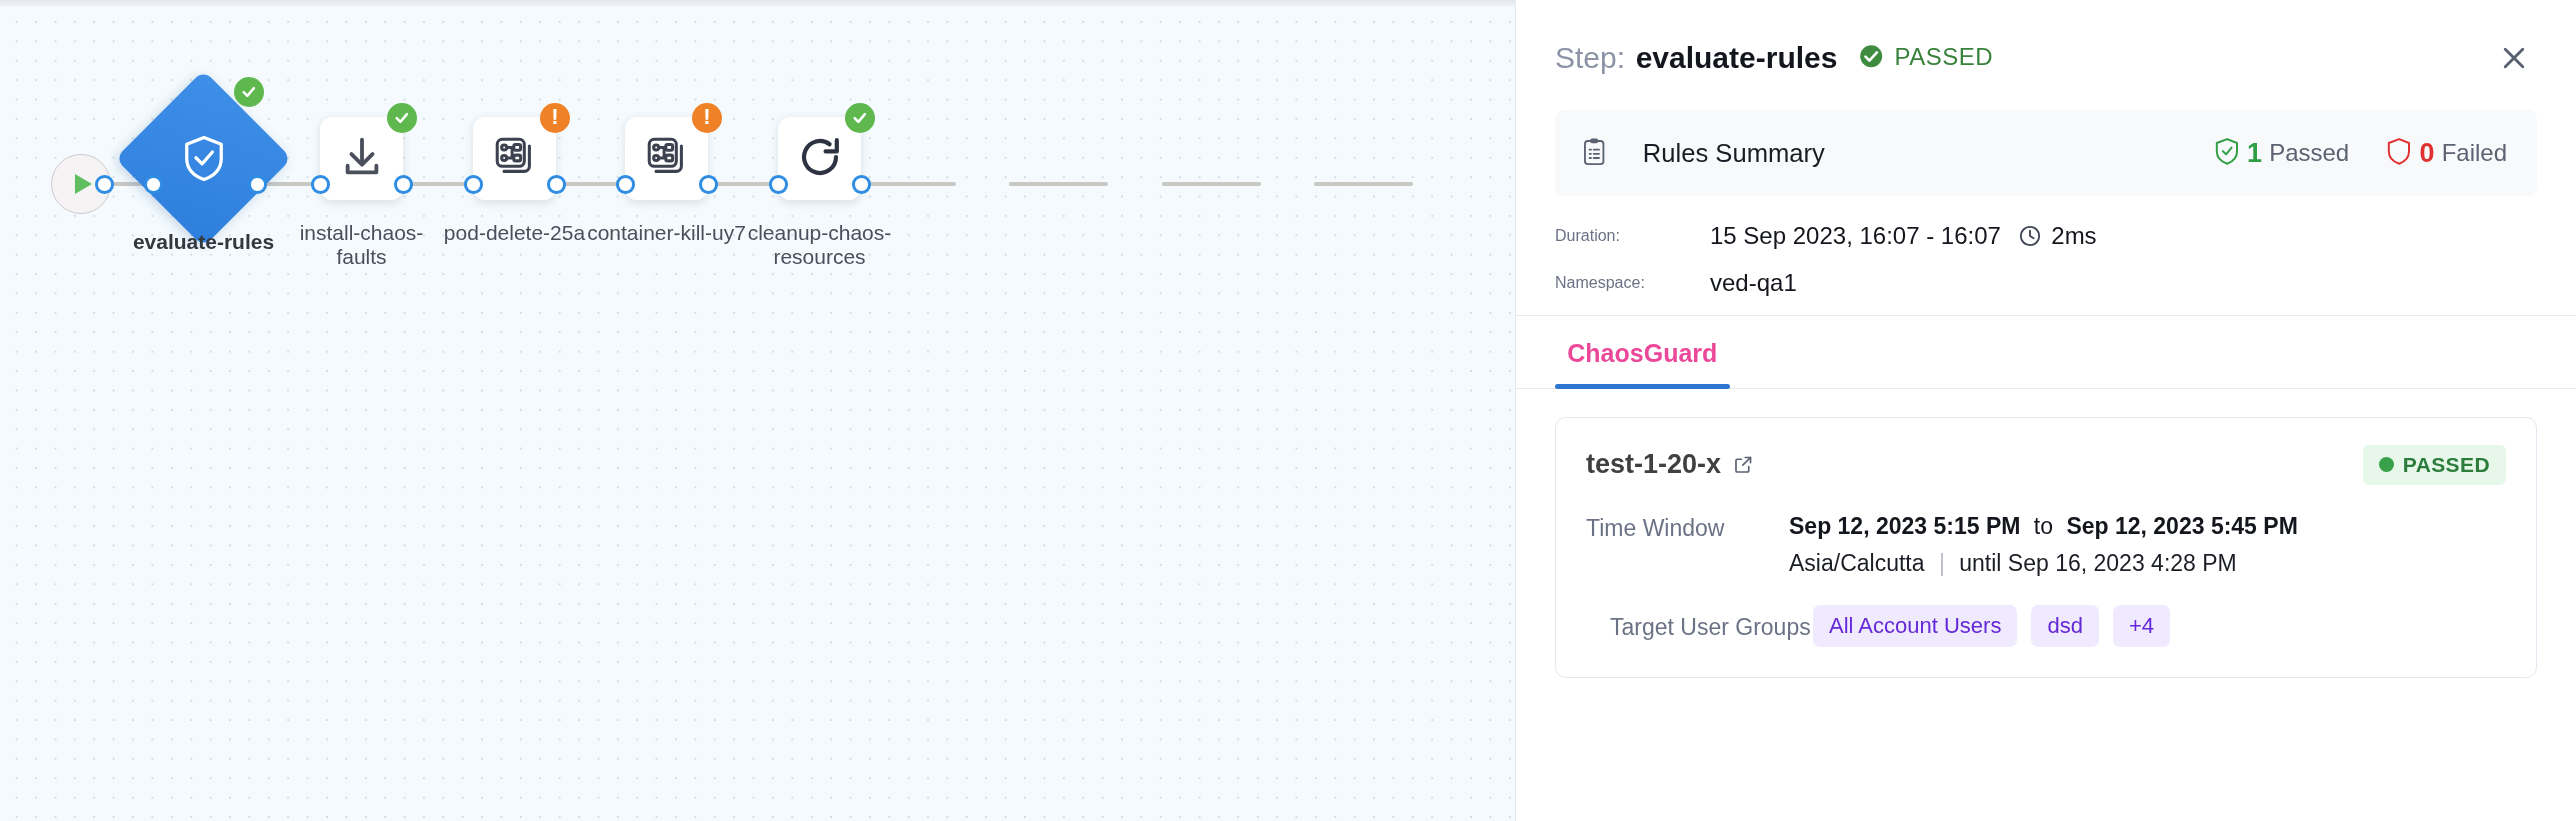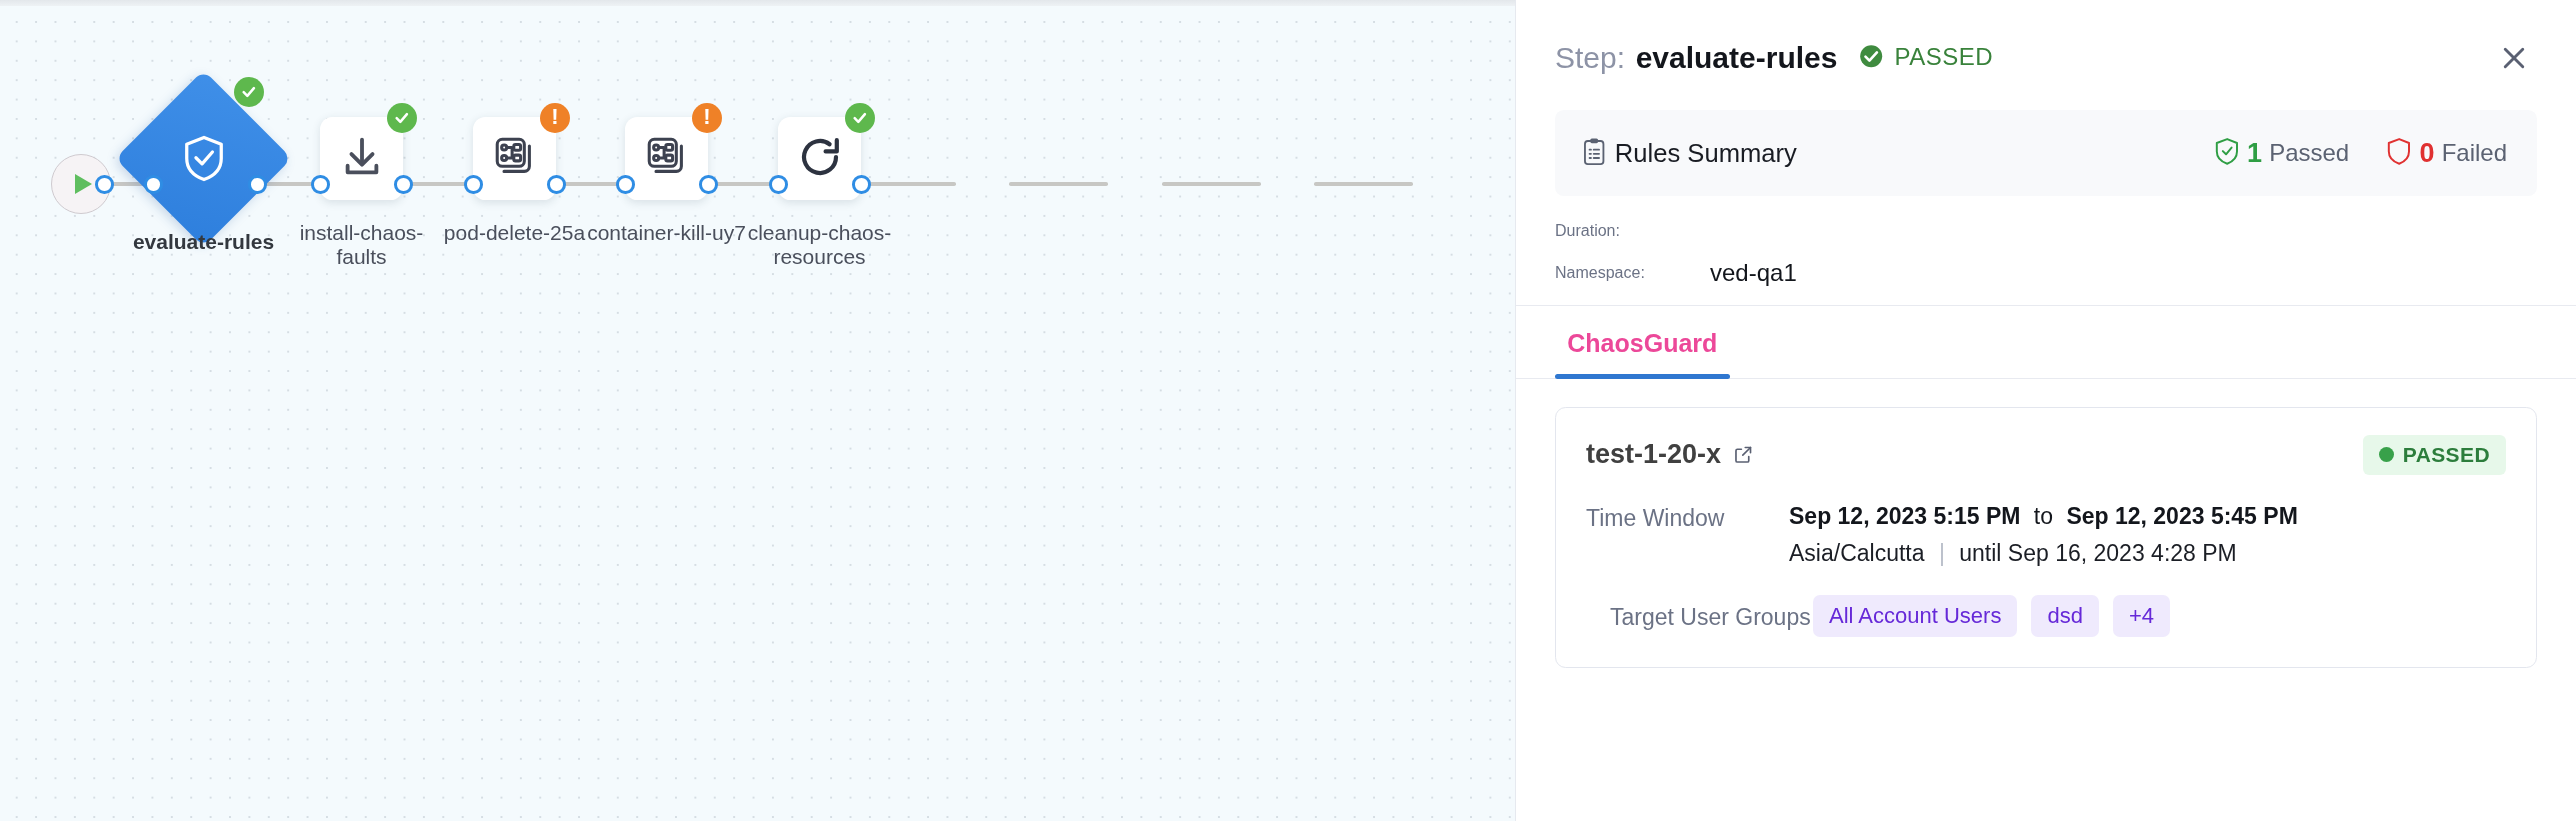--- a/index.html
+++ b/index.html
@@ -128,21 +128,21 @@
     display: flex; align-items: center; justify-content: center;
   }
 
   
   .rules-card {
     margin: 32px 39px 0 39px;
     background: #f8f9fb; border-radius: 8.8px;
     height: 86px; display: flex; align-items: center;
     padding: 0 30px 0 26.4px;
   }
-  .rules-left { display: flex; align-items: center; gap: 7px; }
+  .rules-left { display: flex; align-items: center; gap: 35px; }
   .rules-title { font-size: 25.6px; color: #191c23; font-weight: 500; }
   .rules-right { margin-left: auto; display: flex; align-items: center; gap: 37px; }
   .rules-stat { display: flex; align-items: center; gap: 7px; }
   .rules-stat .num { font-size: 27px; font-weight: 600; }
   .rules-stat .lbl { font-size: 24px; color: #5b6272; }
   .num-pass { color: #2f9e44; }
   .num-fail { color: #e03131; }
 
   
   .meta { padding: 26.4px 39px 0 39px; }
@@ -393,20 +393,30 @@
           </span>
           <span class="num num-fail">0</span>
           <span class="lbl">Failed</span>
         </span>
       </div>
     </div>
 
     <div class="meta">
       <div class="meta-row">
         <span class="meta-key">Duration:</span>
+        <span class="meta-val">
+          <span>15 Sep 2023, 16:07 - 16:07</span>
+          <span style="display:flex;margin-left:7px;">
+            <svg width="24" height="24" viewBox="0 0 24 24" fill="none" stroke="#3d4250" stroke-width="1.8" stroke-linecap="round" stroke-linejoin="round">
+              <circle cx="12" cy="12" r="9.2"></circle>
+                <path d="M12 6.6 V12 L15.6 14.2"></path>
+            </svg>
+          </span>
+          <span>2ms</span>
+        </span>
       </div>
       <div class="meta-row">
         <span class="meta-key">Namespace:</span>
         <span class="meta-val">ved-qa1</span>
       </div>
     </div>
 
     <div class="panel-divider"></div>
 
     <div class="tabs">

